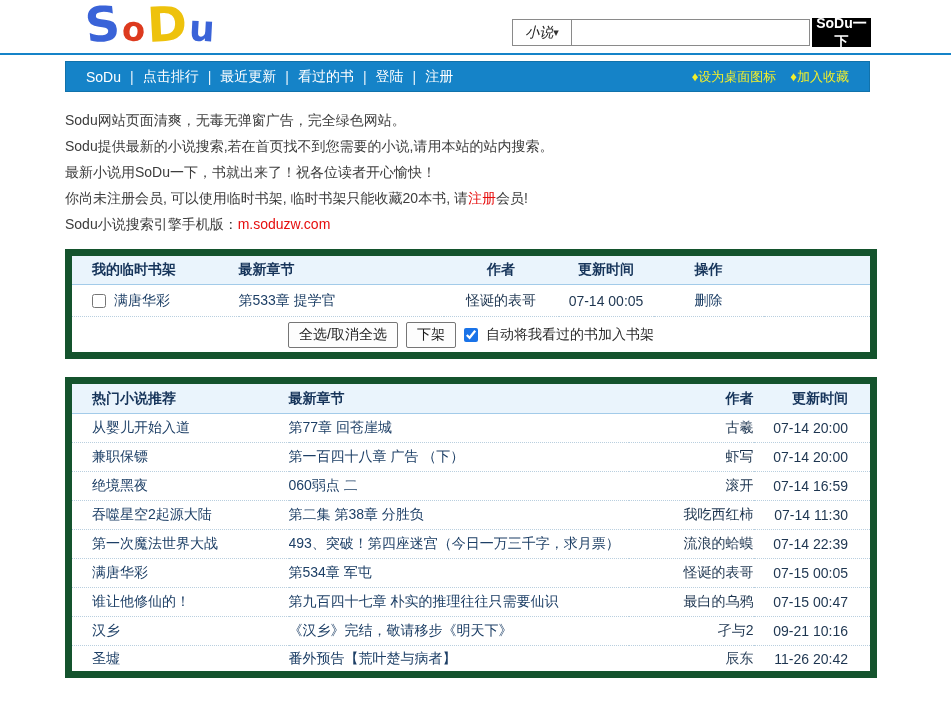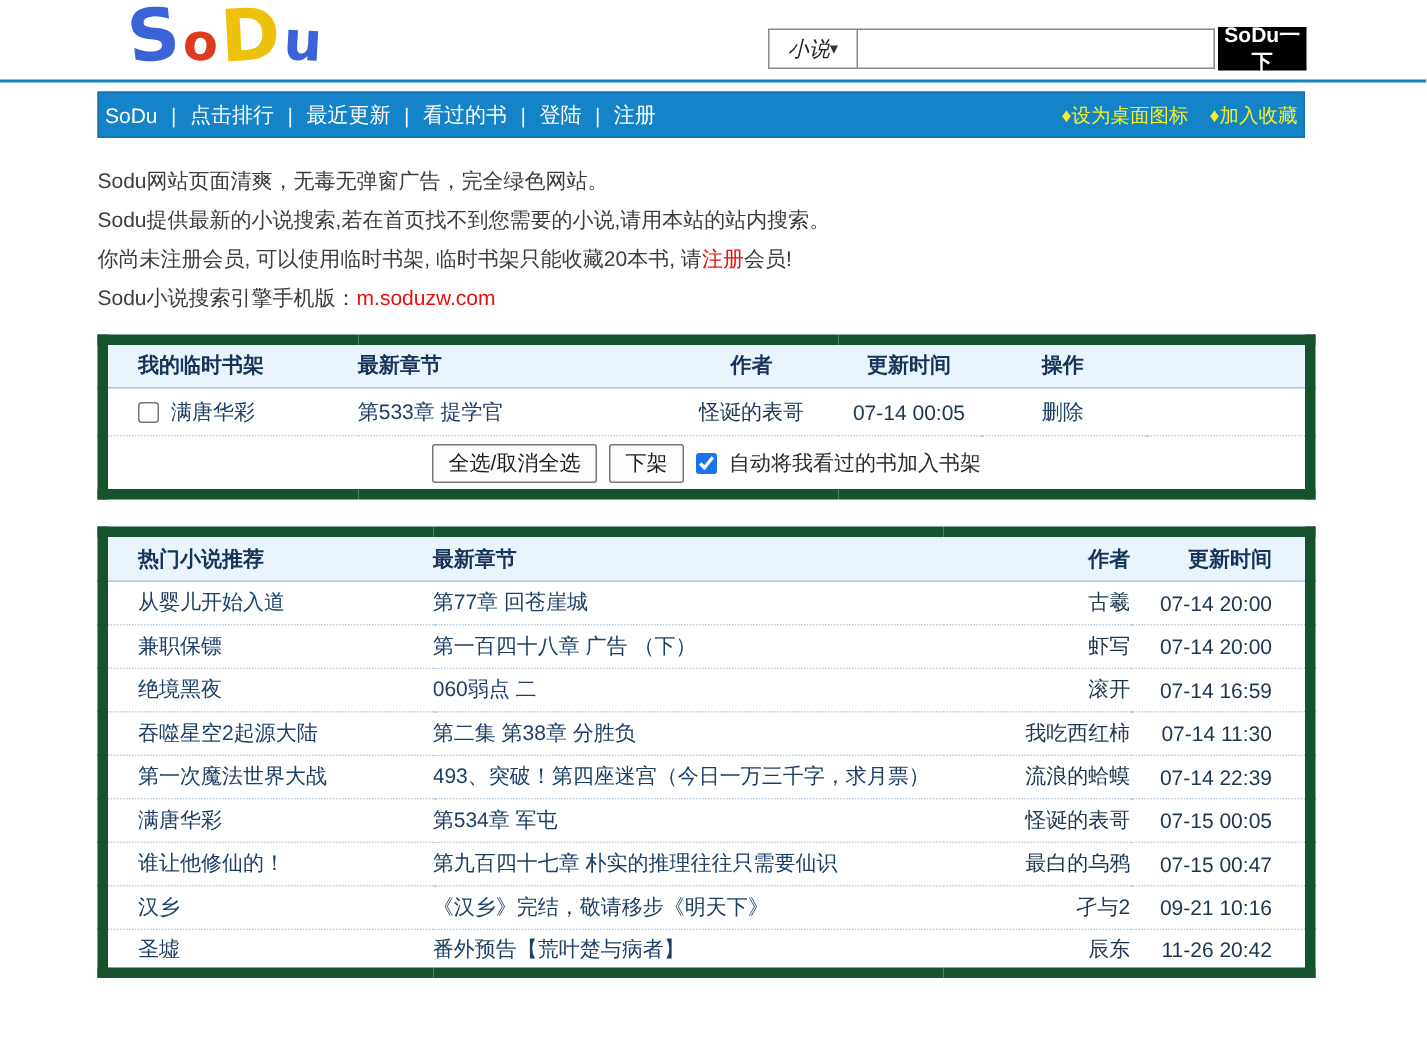--- a/index.html
+++ b/index.html
@@ -26,21 +26,21 @@
   .search-btn { width:59px; height:29px; margin-left:2px; margin-top:-1px;
     background:#000000; color:#fff; font-weight:bold; font-size:14px; border:none;
     display:flex; align-items:center; justify-content:center; cursor:pointer; }
 
   .blue-line { height:2px; background:#1583c8; width:951px; }
 
   
   .content { width:805px; margin-left:65px; }
 
   .nav { margin-top:6px; height:31px; background:#1583c8; border:1px solid #1172ab;
-    display:flex; align-items:center; padding:0 4px; font-size:14px; color:#fff; }
+    display:flex; align-items:center; padding:0 20px; font-size:14px; color:#fff; }
   .nav a { color:#fff; text-decoration:none; cursor:pointer; }
   .nav .sep { margin:0 9px; color:#e8f4fb; }
   .nav-right { margin-left:auto; display:flex; gap:14px; }
   .nav-right a { color:#f3ef2a; font-size:13px; }
 
   .intro { margin-top:15px; font-size:14px; color:#3c3c3c; }
   .intro p { line-height:26px; height:26px; white-space:nowrap; }
   .red { color:#e60e0e; text-decoration:none; cursor:pointer; }
 
   
@@ -107,20 +107,21 @@
     <a>注册</a>
     <div class="nav-right">
       <a>♦设为桌面图标</a>
       <a>♦加入收藏</a>
     </div>
   </div>
 
   <div class="intro">
     <p>Sodu网站页面清爽，无毒无弹窗广告，完全绿色网站。</p>
     <p>Sodu提供最新的小说搜索,若在首页找不到您需要的小说,请用本站的站内搜索。</p>
+    <p>最新小说用SoDu一下，书就出来了！祝各位读者开心愉快！</p>
     <p><span>你尚未注册会员, 可以使用临时书架, 临时书架只能收藏20本书, 请</span><a class="red">注册</a><span>会员!</span></p>
     <p><span>Sodu小说搜索引擎手机版：</span><a class="red">m.soduzw.com</a></p>
   </div>
 
   <table class="shelf">
     <colgroup>
       <col style="width:170px">
         <col style="width:205px">
         <col style="width:115px">
       <col style="width:95px">

